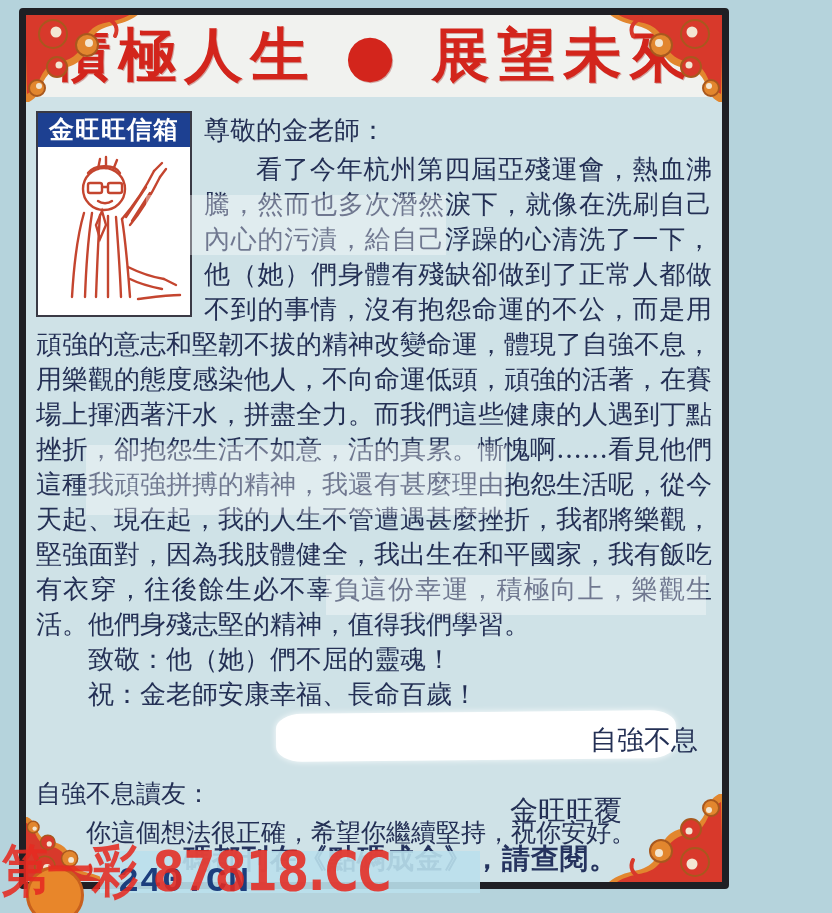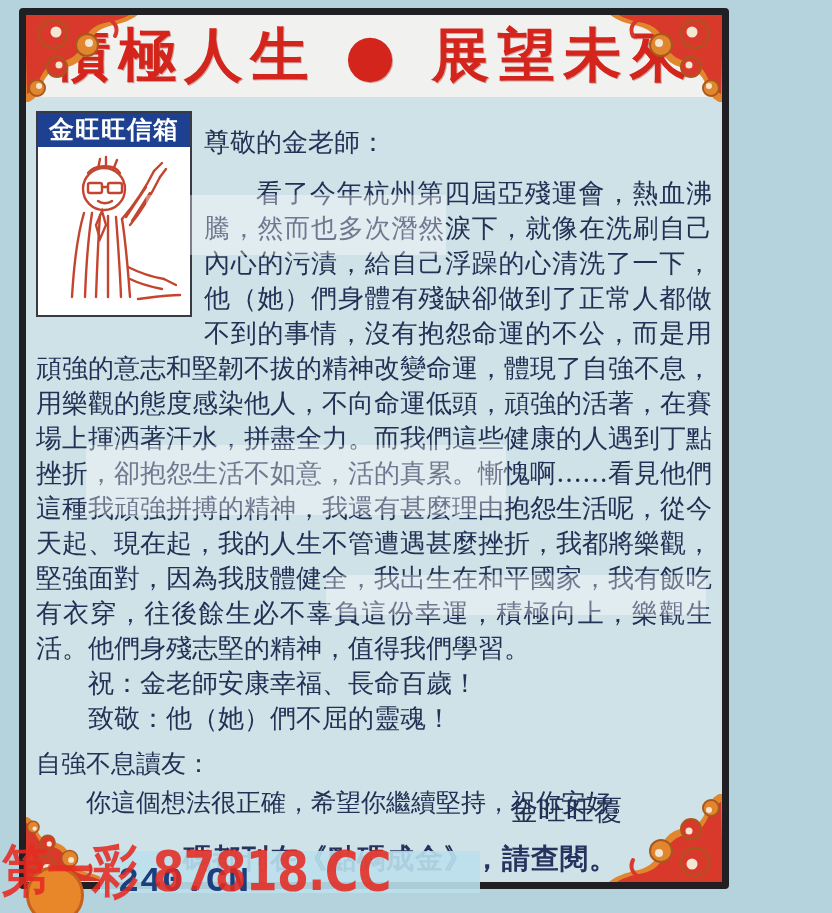--- a/index.html
+++ b/index.html
@@ -35,21 +35,21 @@
     float:left;width:156px;margin:2px 12px 6px 0;
     border:2px solid #3a3a45;background:#4d7c0f;box-sizing:border-box;
   }
   .mailbox-head{
     background:#1d4091;color:#ffffff;text-align:center;
     font-family:"DejaVu Sans", sans-serif;font-weight:bold;
     font-size:25px;line-height:34px;letter-spacing:1px;
   }
   .mailbox-art{display:block;background:#ffffff;}
   .para{margin:0;text-indent:2em;}
-  .salutation{margin:16px;text-indent:0;}
+  .salutation{margin:4px;text-indent:0;}
   .sig-row{position:relative;height:48px;margin-top:6px;}
   .redaction{
     position:absolute;left:240px;top:-6px;width:400px;height:48px;
     background:#ffffff;border-radius:26px/15px;transform:rotate(-.6deg);
     box-shadow:0 0 6px rgba(255,255,255,.9);
   }
   .letter-signature{
     position:absolute;right:14px;top:4px;font-size:27px;color:#243055;
   }
   .reply{margin-top:10px;}
@@ -160,23 +160,27 @@
           <path d="M90,120 C102,126 114,130 126,132"></path>
           <path d="M92,132 C104,138 114,140 124,142"></path>
           <path d="M126,132 L138,138"></path>
           <path d="M100,152 C116,150 130,148 142,148"></path>
         </g>
       </svg>
     </div>
 
     <p class="salutation">尊敬的金老師：</p>
     <p class="para">看了今年杭州第四屆亞殘運會，熱血沸騰，然而也多次潛然淚下，就像在洗刷自己內心的污漬，給自己浮躁的心清洗了一下，他（她）們身體有殘缺卻做到了正常人都做不到的事情，沒有抱怨命運的不公，而是用頑強的意志和堅韌不拔的精神改變命運，體現了自強不息，用樂觀的態度感染他人，不向命運低頭，頑強的活著，在賽場上揮洒著汗水，拼盡全力。而我們這些健康的人遇到丁點挫折，卻抱怨生活不如意，活的真累。慚愧啊……看見他們這種我頑強拼搏的精神，我還有甚麼理由抱怨生活呢，從今天起、現在起，我的人生不管遭遇甚麼挫折，我都將樂觀，堅強面對，因為我肢體健全，我出生在和平國家，我有飯吃有衣穿，往後餘生必不辜負這份幸運，積極向上，樂觀生活。他們身殘志堅的精神，值得我們學習。</p>
+    <p class="para">致敬：他（她）們不屈的靈魂！</p>
     <p class="para">祝：金老師安康幸福、長命百歲！</p>
-    <p class="para">致敬：他（她）們不屈的靈魂！</p>
-
+
+    <div class="sig-row">
+      <div class="redaction"></div>
+      <span class="letter-signature">自強不息</span>
+    </div>
 
     <div class="reply">
       <p class="reply-addressee">自強不息讀友：</p>
       <p class="reply-body">你這個想法很正確，希望你繼續堅持，祝你安好。</p>
     </div>
   </div>
 
   <span class="reply-signer">金旺旺覆</span>
 
   <div class="banner">

